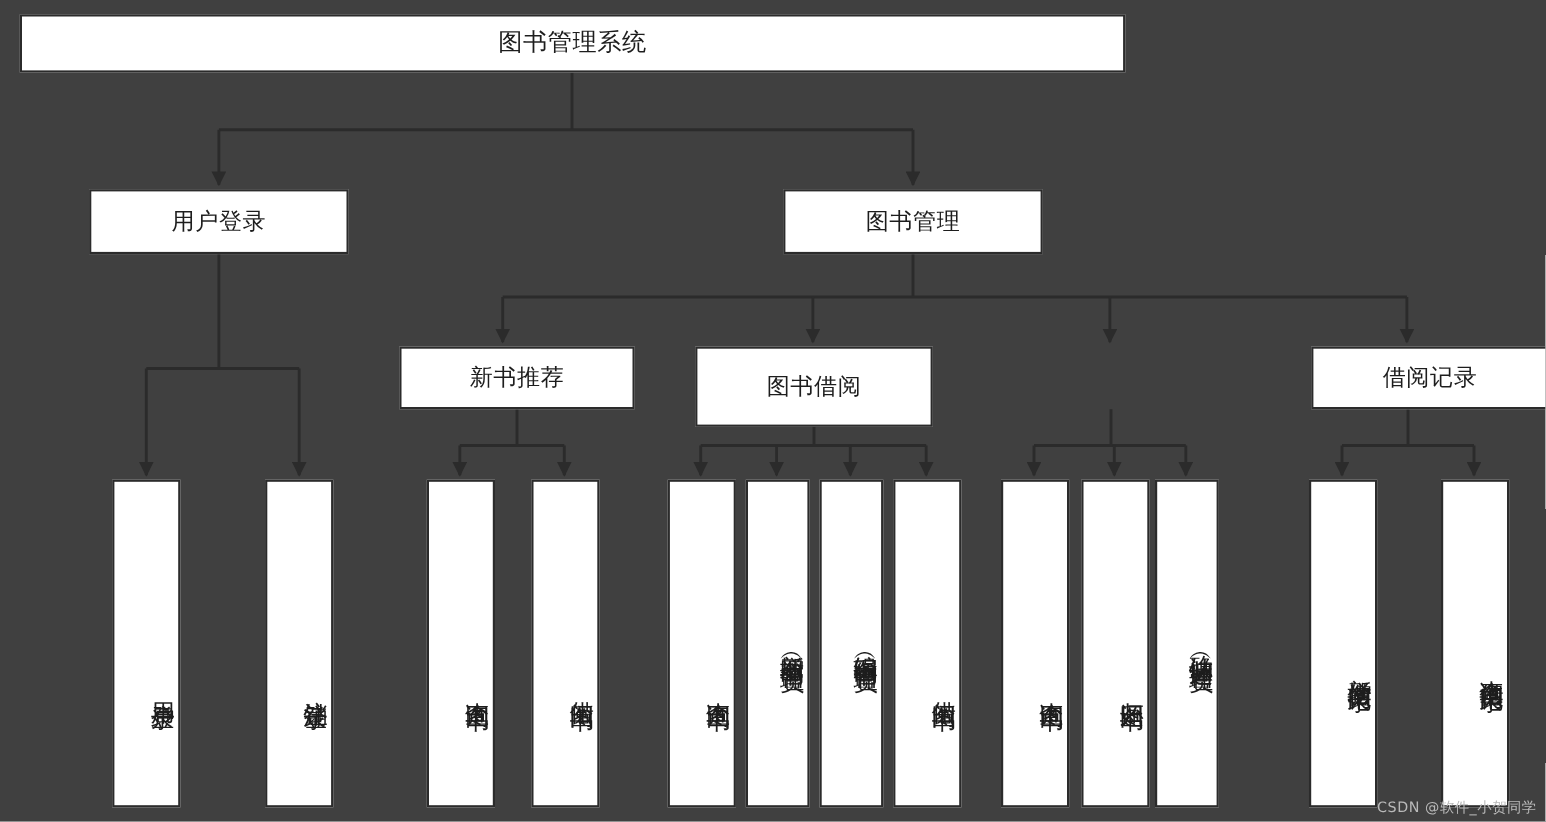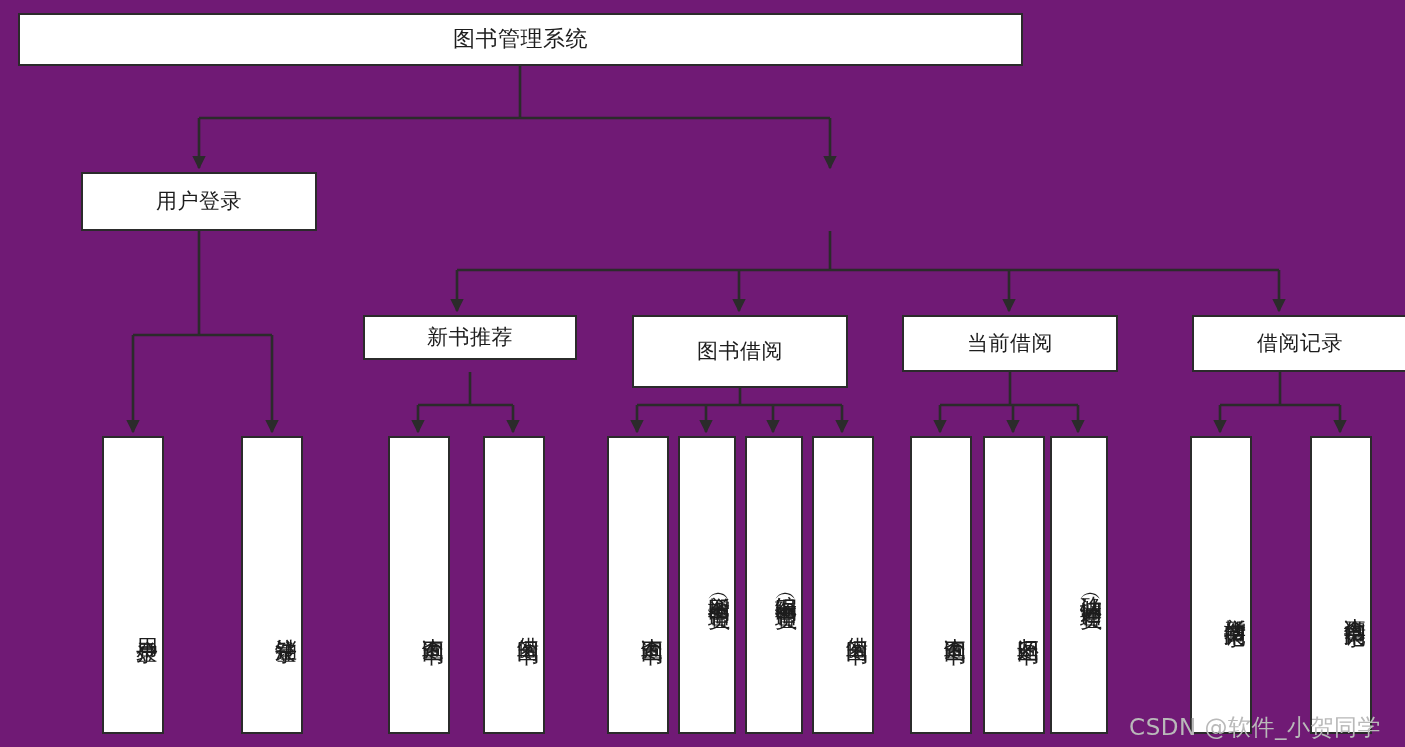--- a/index.html
+++ b/index.html
@@ -8,21 +8,21 @@
     padding: 0;
     background: #ffffff;
   }
   body {
     font-family: "DejaVu Sans", "Liberation Sans", sans-serif;
   }
   #canvas {
     position: relative;
     width: 1405px;
     height: 747px;
-    background: #701a75;
+    background: #404040;
     overflow: hidden;
   }
   #edges {
     position: absolute;
     left: 0;
     top: 0;
     width: 1405px;
     height: 747px;
   }
   .node {
@@ -60,23 +60,23 @@
   }
   .node-label {
     display: block;
     white-space: pre-line;
   }
   .node.v .node-label {
     white-space: nowrap;
   }
   #watermark {
     position: absolute;
-    right: 24px;
+    right: 8px;
     bottom: 4px;
-    font-size: 23px;
+    font-size: 13px;
     color: #b9b9b9;
     letter-spacing: 0.5px;
     white-space: nowrap;
     pointer-events: none;
   }
 </style>
 </head>
 <body>
 
 <div id="canvas">
@@ -133,30 +133,30 @@
     </g>
   </svg>
 
   <div class="node h root" style="left:18px; top:13px; width:1005px; height:53px;">
     <span class="node-label">图书管理系统</span>
   </div>
 
   <div class="node h" style="left:81px; top:172px; width:236px; height:59px;">
     <span class="node-label">用户登录</span>
   </div>
-
-  <div class="node h" style="left:363px; top:315px; width:214px; height:45px;">
+  <div class="node h" style="left:712px; top:172px; width:236px; height:59px;">
+    <span class="node-label">图书管理</span>
+  </div>
+
+  <div class="node h" style="left:363px; top:315px; width:214px; height:57px;">
     <span class="node-label">新书推荐</span>
   </div>
   <div class="node h" style="left:632px; top:315px; width:216px; height:73px;">
     <span class="node-label">图书借阅</span>
   </div>
-  <div class="node h" style="left:902px; top:315px; width:216px; height:57px;">
-    <span class="node-label">当前借阅</span>
-  </div>
   <div class="node h" style="left:1172px; top:315px; width:216px; height:57px;margin-left:20px;">
     <span class="node-label">借阅记录</span>
   </div>
 
   <div class="node v" style="left:102px; top:436px; width:62px; height:298px; padding-top:78px;">
     <span class="node-label">用户登录</span>
   </div>
   <div class="node v" style="left:241px; top:436px; width:62px; height:298px; padding-top:78px;">
     <span class="node-label">注销登录</span>
   </div>

